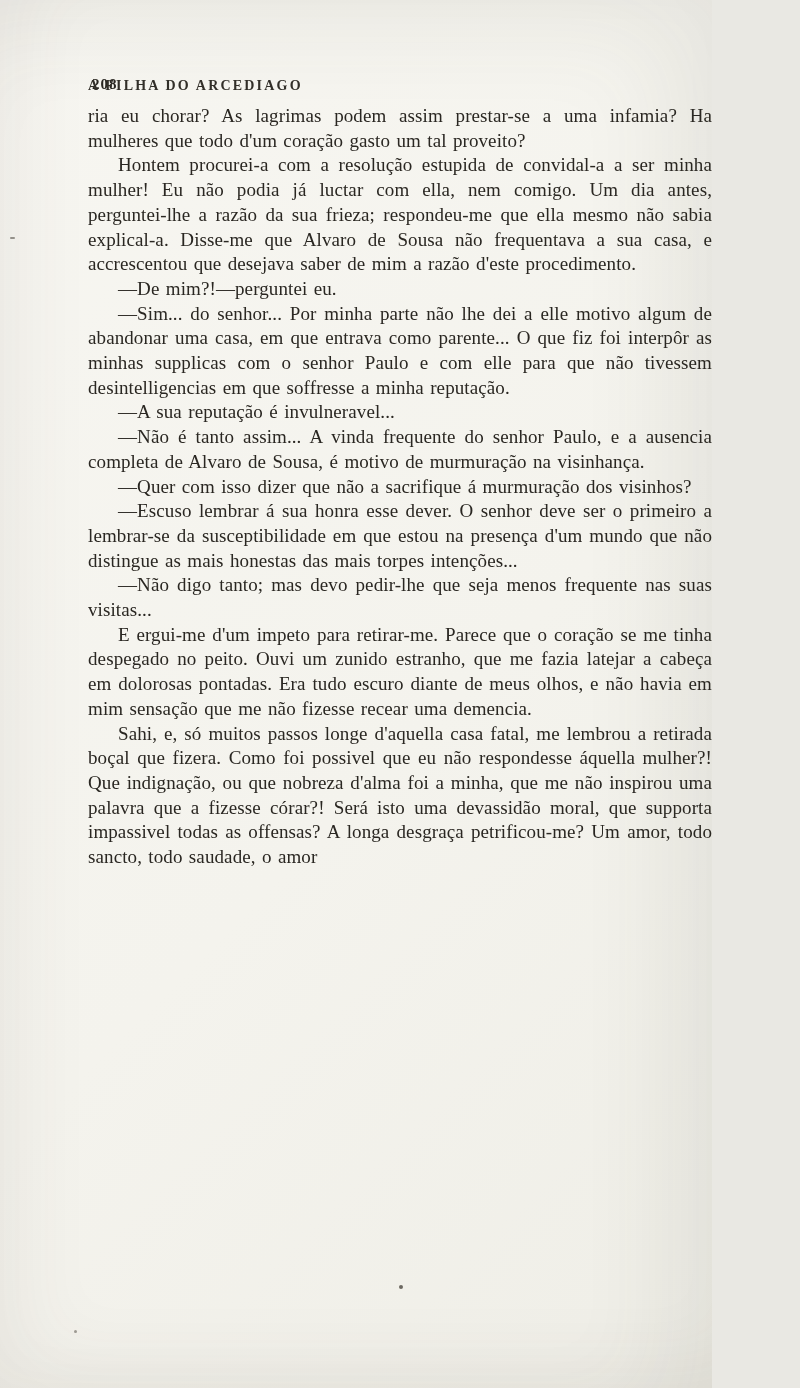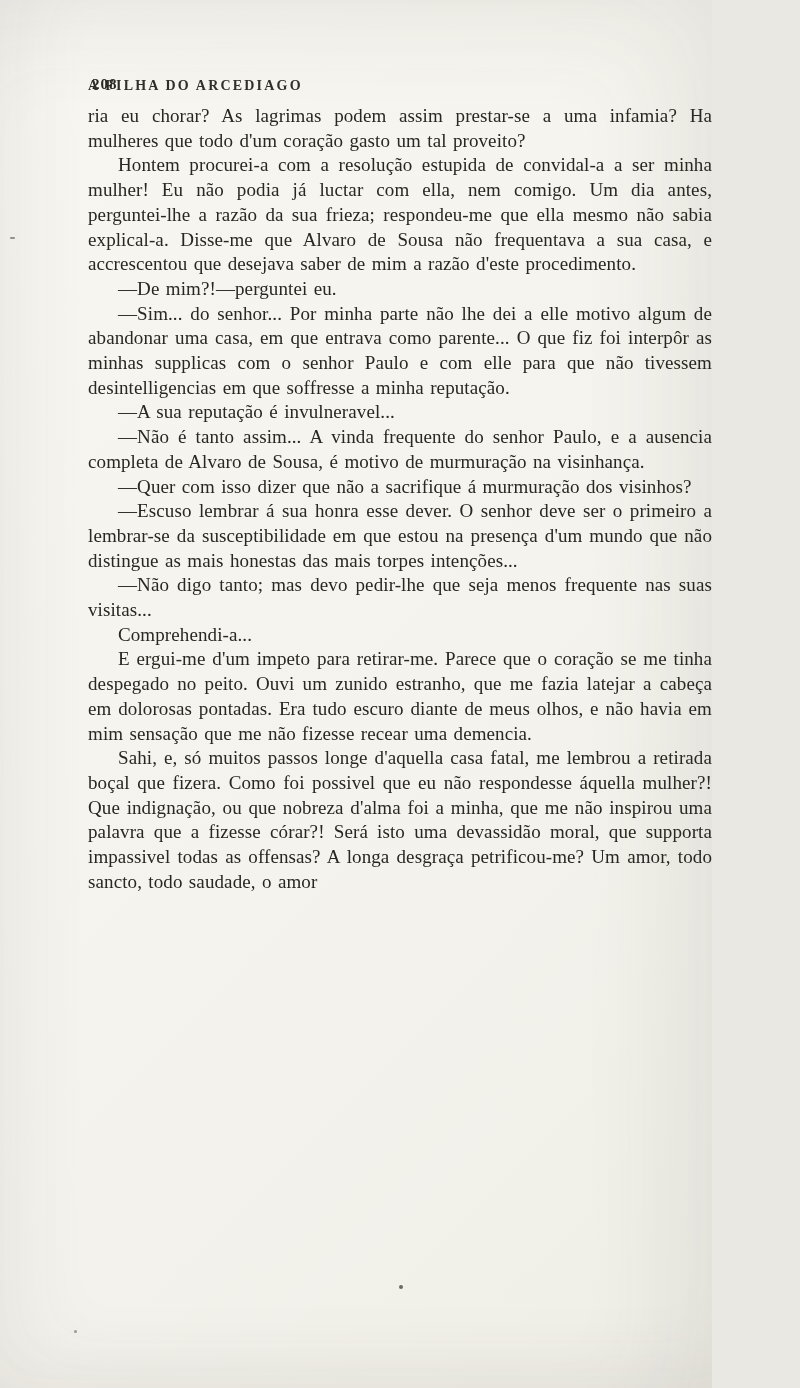--- a/index.html
+++ b/index.html
@@ -95,21 +95,20 @@
   <div class="body-text">
     <p class="no-indent">ria eu chorar? As lagrimas podem assim prestar-se a uma infamia? Ha mulheres que todo d'um coração gasto um tal proveito?</p>
     <p>Hontem procurei-a com a resolução estupida de convidal-a a ser minha mulher! Eu não podia já luctar com ella, nem comigo. Um dia antes, perguntei-lhe a razão da sua frieza; respondeu-me que ella mesmo não sabia explical-a. Disse-me que Alvaro de Sousa não frequentava a sua casa, e accrescentou que desejava saber de mim a razão d'este procedimento.</p>
     <p>—De mim?!—perguntei eu.</p>
     <p>—Sim... do senhor... Por minha parte não lhe dei a elle motivo algum de abandonar uma casa, em que entrava como parente... O que fiz foi interpôr as minhas supplicas com o senhor Paulo e com elle para que não tivessem desintelligencias em que soffresse a minha reputação.</p>
     <p>—A sua reputação é invulneravel...</p>
     <p>—Não é tanto assim... A vinda frequente do senhor Paulo, e a ausencia completa de Alvaro de Sousa, é motivo de murmuração na visinhança.</p>
     <p>—Quer com isso dizer que não a sacrifique á murmuração dos visinhos?</p>
     <p>—Escuso lembrar á sua honra esse dever. O senhor deve ser o primeiro a lembrar-se da susceptibilidade em que estou na presença d'um mundo que não distingue as mais honestas das mais torpes intenções...</p>
     <p>—Não digo tanto; mas devo pedir-lhe que seja menos frequente nas suas visitas...</p>
-    <p>Comprehendi-a...</p>
     <p>E ergui-me d'um impeto para retirar-me. Parece que o coração se me tinha despegado no peito. Ouvi um zunido estranho, que me fazia latejar a cabeça em dolorosas pontadas. Era tudo escuro diante de meus olhos, e não havia em mim sensação que me não fizesse recear uma demencia.</p>
     <p>Sahi, e, só muitos passos longe d'aquella casa fatal, me lembrou a retirada boçal que fizera. Como foi possivel que eu não respondesse áquella mulher?! Que indignação, ou que nobreza d'alma foi a minha, que me não inspirou uma palavra que a fizesse córar?! Será isto uma devassidão moral, que supporta impassivel todas as offensas? A longa desgraça petrificou-me? Um amor, todo sancto, todo saudade, o amor</p>
   </div>
 
   <span class="speck speck-1"></span>
   <span class="speck speck-2"></span>
   <span class="speck speck-3"></span>
 
   <div class="vignette"></div>
 

